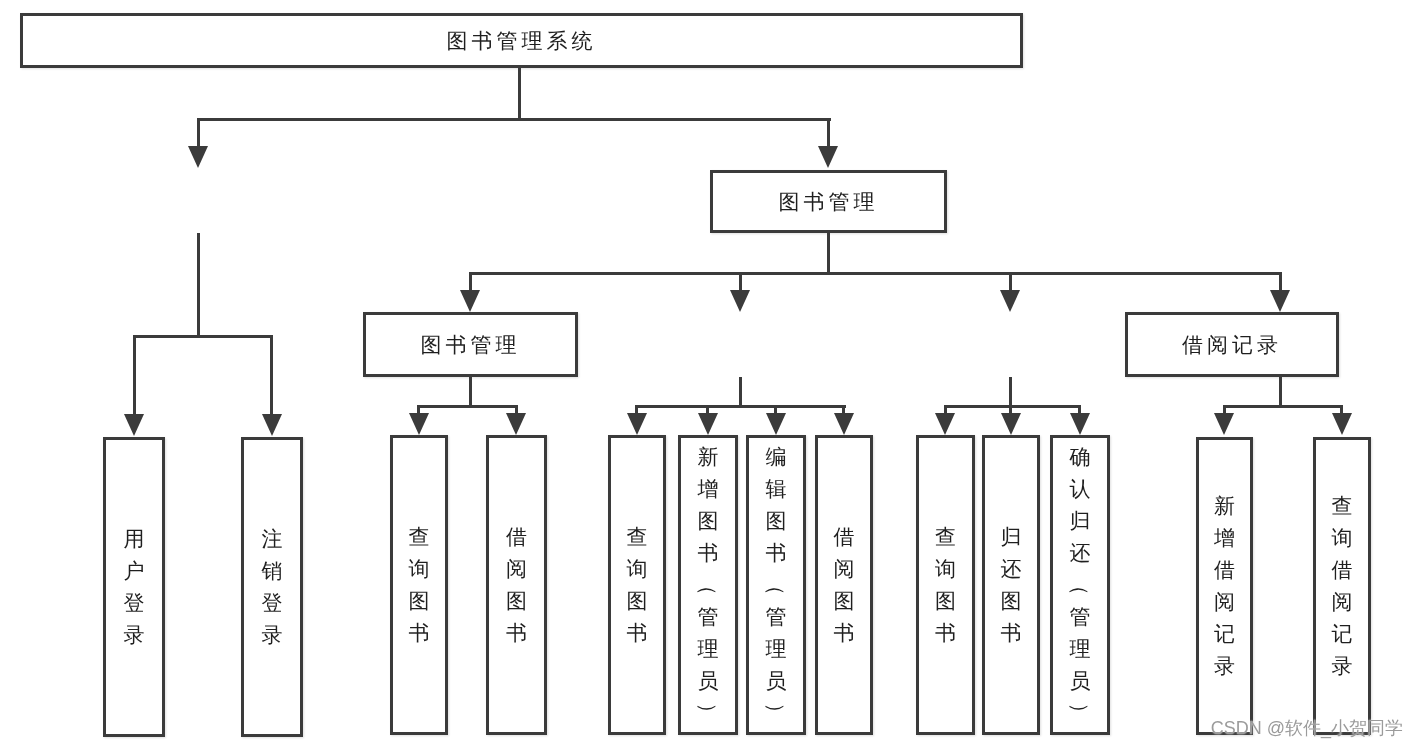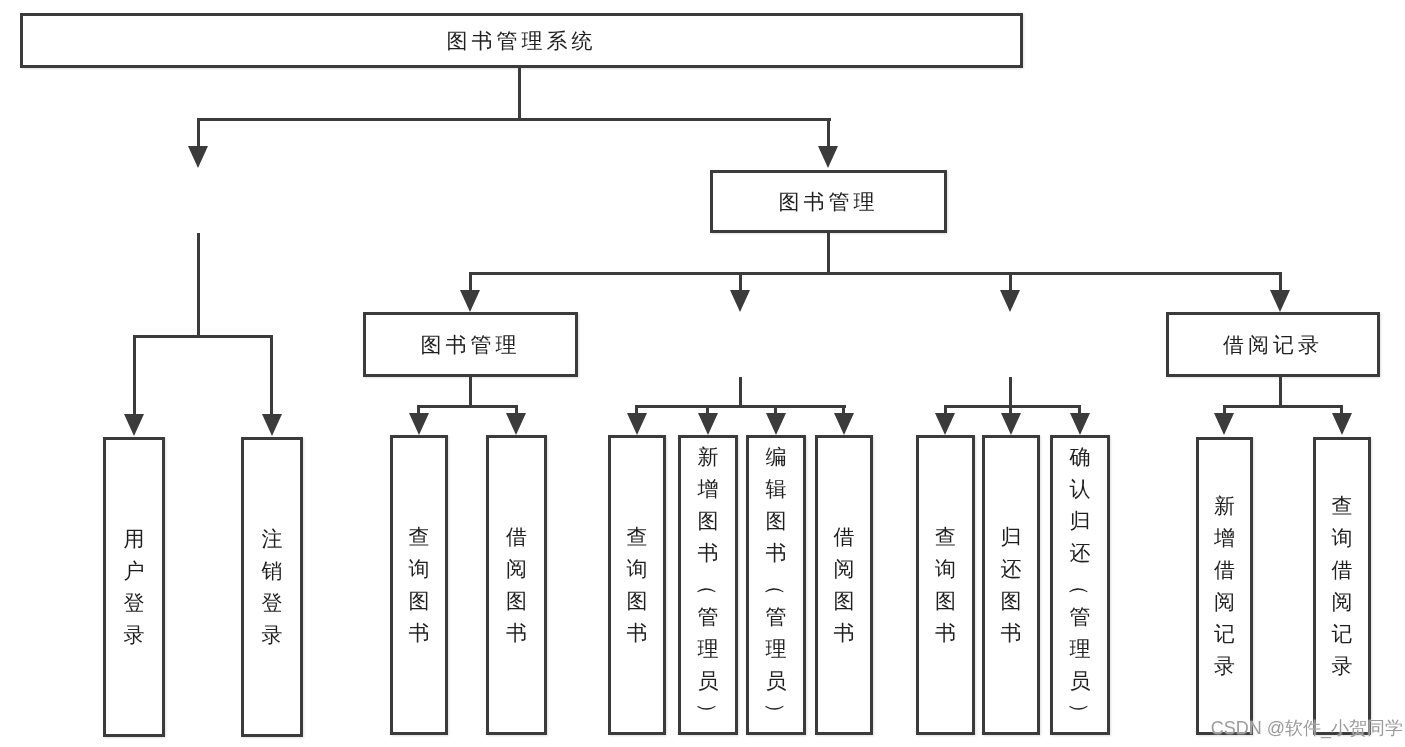--- a/index.html
+++ b/index.html
@@ -67,21 +67,21 @@
     <span class="hlabel">图书管理系统</span>
   </div>
 
   <div class="box" style="left:710px;top:170px;width:237px;height:63px">
     <span class="hlabel">图书管理</span>
   </div>
 
   <div class="box" style="left:363px;top:312px;width:215px;height:65px">
     <span class="hlabel">图书管理</span>
   </div>
-  <div class="box" style="left:1166px;top:312px;width:214px;height:65px">
+  <div class="box" style="left:1125px;top:312px;width:214px;height:65px">
     <span class="hlabel">借阅记录</span>
   </div>
 
   <div class="box vbox" style="left:103px;top:437px;width:62px;height:300px">
     <div class="vtext">
         <div class="ch">用</div>
         <div class="ch">户</div>
         <div class="ch">登</div>
         <div class="ch">录</div>
       </div>

